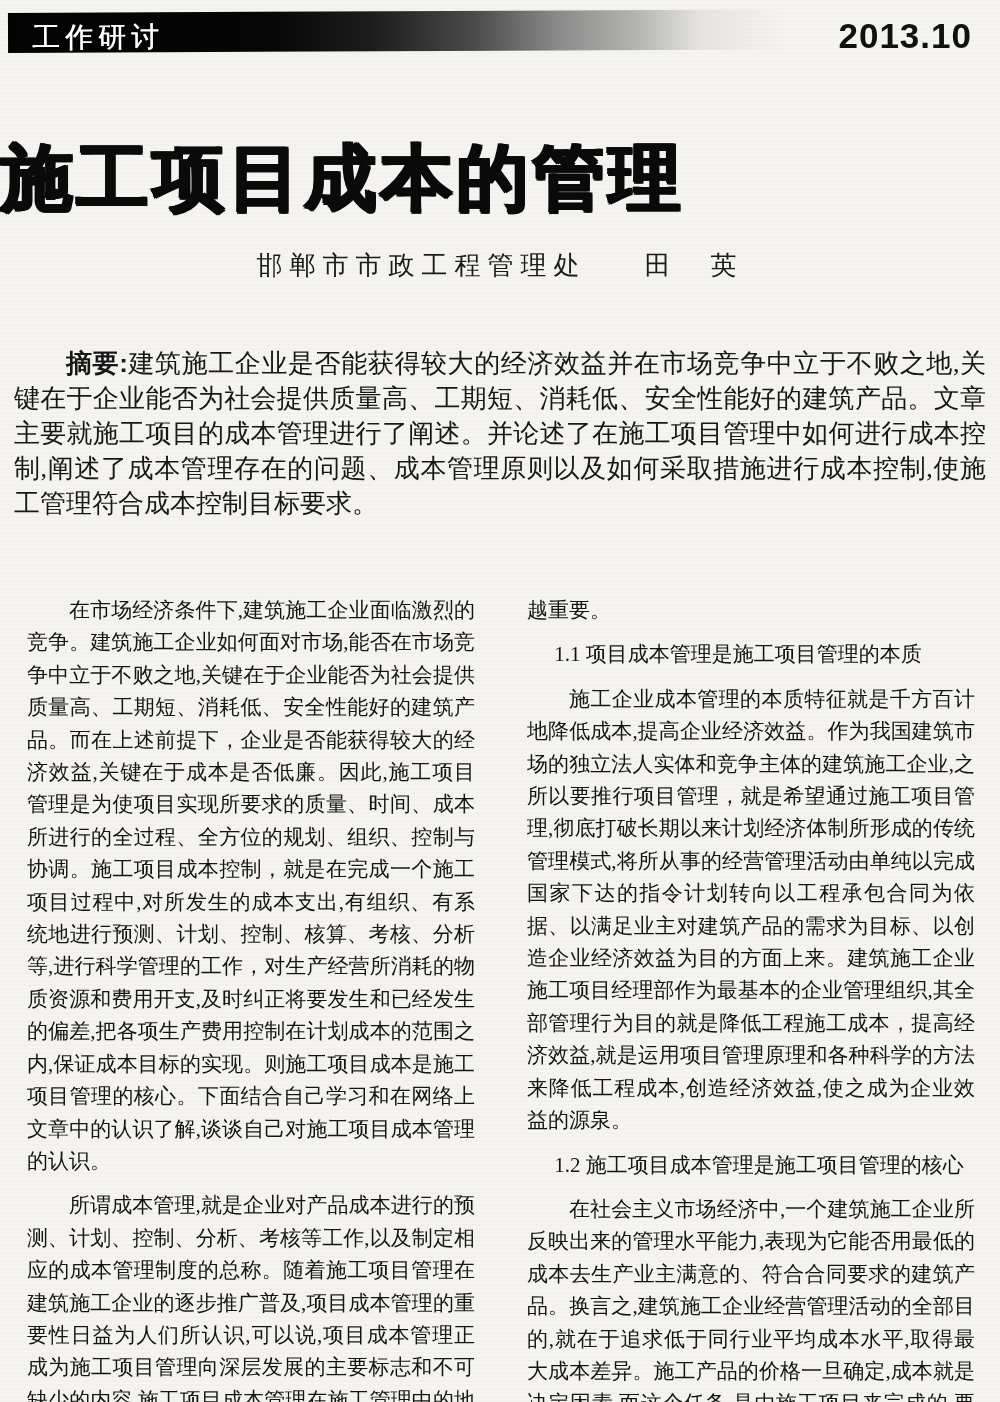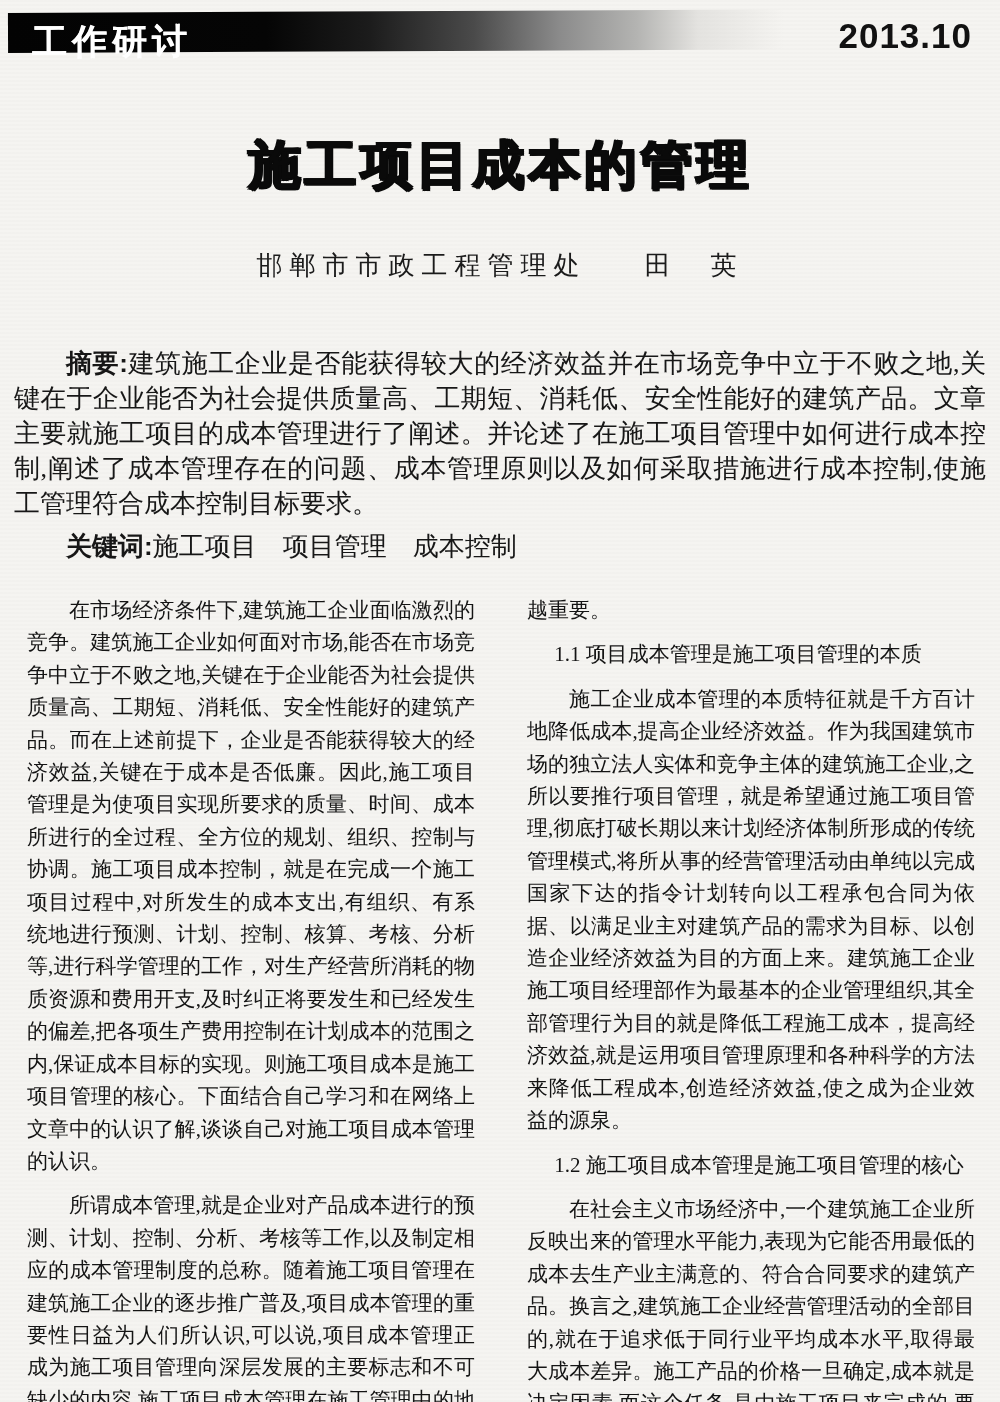--- a/index.html
+++ b/index.html
@@ -27,41 +27,41 @@
       #030303 0%, #050505 30%, #1c1c1c 42%, #4a4a4a 54%,
       #8b8b8b 64%, #b4b4b2 73%, rgba(214,213,210,0.55) 80%,
       rgba(245,244,241,0) 90%);
     transform: rotate(-0.25deg);
   }
   .header-label {
     display: inline-block;
     padding: 6px 0 0 24px;
     color: #ffffff;
     font-family: "Liberation Sans", sans-serif;
-    font-weight: bold;
-    font-size: 35px;
+    font-weight: normal;
+    font-size: 28px;
     letter-spacing: 5px;
     text-shadow: 0.5px 0 0 #fff;
   }
   .issue {
     position: absolute; top: 16px; right: 28px;
     font-family: "Liberation Sans", sans-serif;
     font-weight: bold;
     font-size: 35px;
     letter-spacing: 1px;
     color: #111;
   }
 
   
   .article-title {
     position: absolute; top: 130px; left: 0;
     width: 100%;
-    text-align: center;
+    text-align: left;
     font-family: "Liberation Sans", sans-serif;
-    font-size: 52px;
+    font-size: 72px;
     font-weight: 900;
     letter-spacing: 4px;
     color: #0a0a0a;
     text-shadow: 2px 0 0 #0a0a0a, 0 2px 0 #0a0a0a, 2px 2px 0 #0a0a0a, -1px 0 0 #0a0a0a;
   }
   .author-line {
     position: absolute; top: 248px; left: 0;
     width: 100%;
     text-align: center;
     font-size: 26px;
@@ -122,21 +122,20 @@
 <div class="issue">2013.10</div>
 
 <div class="article-title">施工项目成本的管理</div>
 
 <div class="author-line">
   <span class="affil">邯郸市市政工程管理处</span><span>田　英</span>
 </div>
 
 <div class="abstract-block">
   <p><span class="label-strong">摘要:</span><span>建筑施工企业是否能获得较大的经济效益并在市场竞争中立于不败之地,关键在于企业能否为社会提供质量高、工期短、消耗低、安全性能好的建筑产品。文章主要就施工项目的成本管理进行了阐述。并论述了在施工项目管理中如何进行成本控制,阐述了成本管理存在的问题、成本管理原则以及如何采取措施进行成本控制,使施工管理符合成本控制目标要求。</span></p>
-  <p class="kw-line"><span class="label-strong">关键词:</span><span>施工项目　项目管理　成本控制</span></p>
 </div>
 
 <div class="columns">
   <div class="col">
       <p class="body">在市场经济条件下,建筑施工企业面临激烈的竞争。建筑施工企业如何面对市场,能否在市场竞争中立于不败之地,关键在于企业能否为社会提供质量高、工期短、消耗低、安全性能好的建筑产品。而在上述前提下，企业是否能获得较大的经济效益,关键在于成本是否低廉。因此,施工项目管理是为使项目实现所要求的质量、时间、成本所进行的全过程、全方位的规划、组织、控制与协调。施工项目成本控制，就是在完成一个施工项目过程中,对所发生的成本支出,有组织、有系统地进行预测、计划、控制、核算、考核、分析等,进行科学管理的工作，对生产经营所消耗的物质资源和费用开支,及时纠正将要发生和已经发生的偏差,把各项生产费用控制在计划成本的范围之内,保证成本目标的实现。则施工项目成本是施工项目管理的核心。下面结合自己学习和在网络上文章中的认识了解,谈谈自己对施工项目成本管理的认识。</p>
       <p class="body">所谓成本管理,就是企业对产品成本进行的预测、计划、控制、分析、考核等工作,以及制定相应的成本管理制度的总称。随着施工项目管理在建筑施工企业的逐步推广普及,项目成本管理的重要性日益为人们所认识,可以说,项目成本管理正成为施工项目管理向深层发展的主要标志和不可缺少的内容,施工项目成本管理在施工管理中的地位越来</p>
     </div>
   <div class="col">
       <p class="body noindent">越重要。</p>
       <p class="subheading">1.1 项目成本管理是施工项目管理的本质</p>

